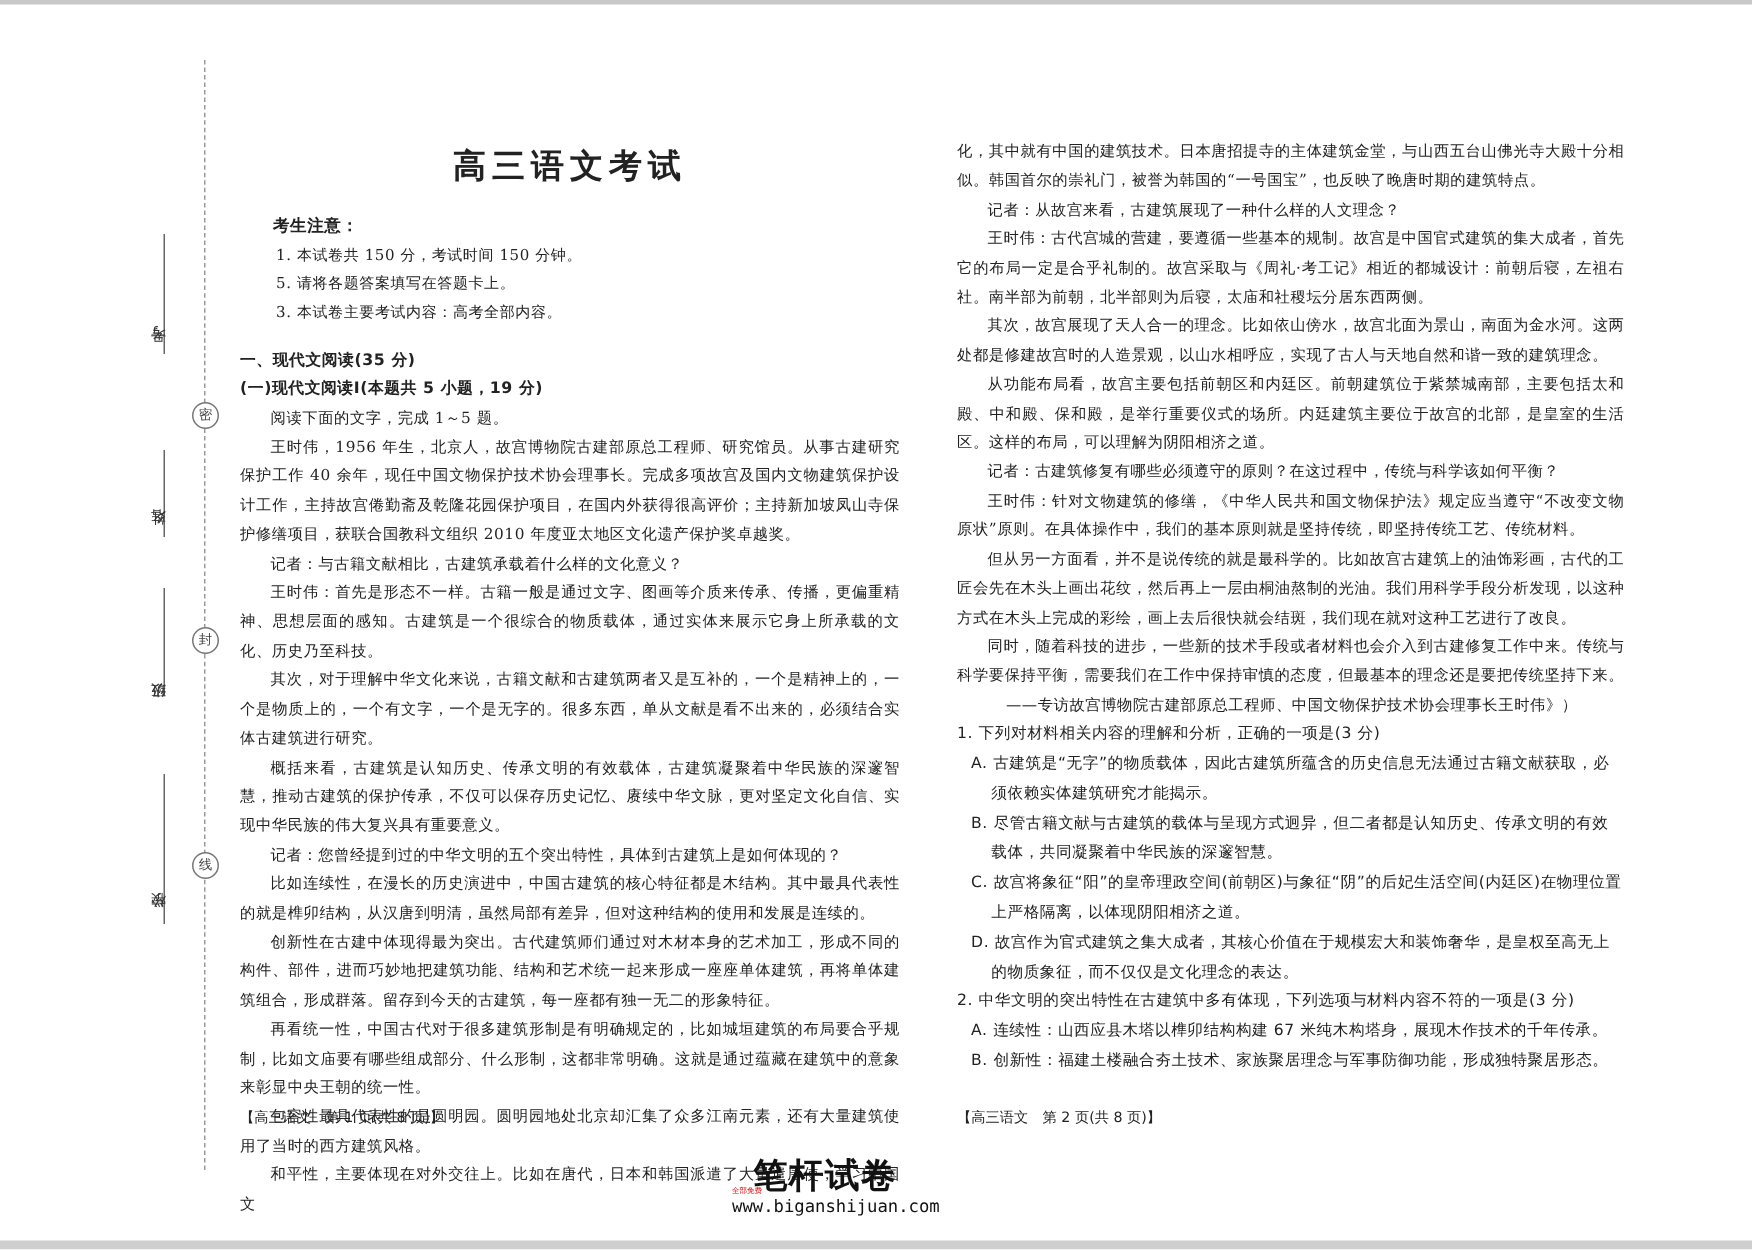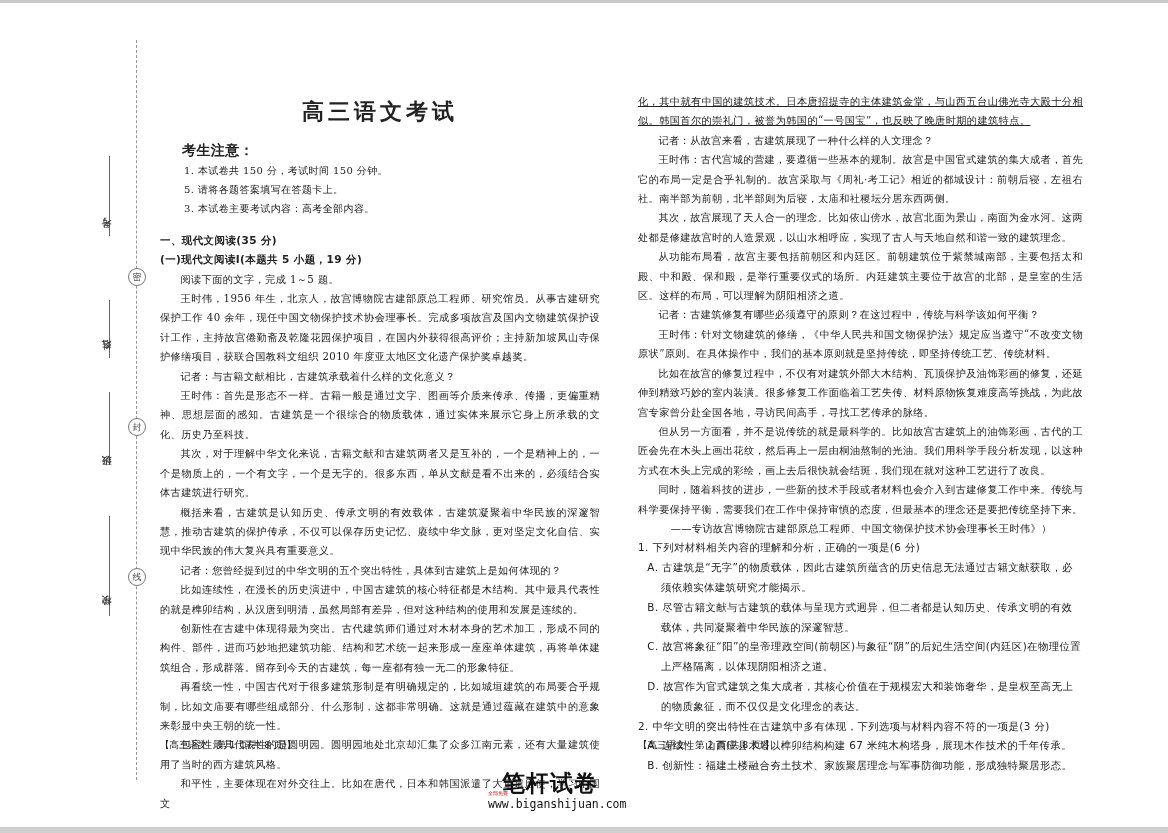--- a/index.html
+++ b/index.html
@@ -17,26 +17,26 @@
   .seal { position:absolute; left:68px; width:16px; height:16px; border:1px solid #777; border-radius:50%;
           font-size:9px; line-height:16px; text-align:center; background:#fff; color:#444; }
   .field { position:absolute; left:40px; width:20px; font-size:10px; color:#333; writing-mode:vertical-rl; transform:rotate(180deg); }
   .fieldline { position:absolute; left:49px; width:0; border-left:1px solid #666; }
 
   .page { position:absolute; top:88px; font-size:10.2px; line-height:19.4px; letter-spacing:0.4px; }
   .left-page { left:160px; width:440px; }
   .right-page { left:638px; width:445px; top:92px; }
   .title { text-align:center; font-family:"DejaVu Sans","Liberation Sans",sans-serif; font-weight:bold;
            font-size:22px; letter-spacing:4px; margin-top:14px; margin-bottom:20px; }
-  .notice-h { font-weight:bold; font-size:14px; margin-left:22px; margin-top:0; }
+  .notice-h { font-weight:bold; font-size:11px; margin-left:22px; margin-top:0; }
   .notice { margin-left:24px; font-size:10px; line-height:19px; }
   .sec { font-weight:bold; font-family:"DejaVu Sans","Liberation Sans",sans-serif; font-size:10.5px; }
   .gap { height:13px; }
   p { margin:0; text-indent:2em; text-align:justify; }
-  .q { text-indent:0;text-decoration:underline; }
+  .q { text-indent:0; }
   .opt { padding-left:2.2em; text-indent:-1.3em; font-family:"DejaVu Sans","Liberation Sans",sans-serif; font-size:10.4px; line-height:19.8px; }
   .source { text-indent:0; padding-left:1.3em; font-family:"DejaVu Sans","Liberation Sans",sans-serif; }
   .source2 { text-indent:0; padding-left:3.2em; font-family:"DejaVu Sans","Liberation Sans",sans-serif; }
   .qtext { text-indent:0; font-family:"DejaVu Sans","Liberation Sans",sans-serif; font-size:10.4px; line-height:19.8px; }
   .footer { position:absolute; top:739px; font-size:9.5px; font-family:"DejaVu Sans","Liberation Sans",sans-serif; }
   .watermark { position:absolute; left:488px; top:768px; }
   .wm-title { font-family:"DejaVu Sans","Liberation Sans",sans-serif; font-size:23px; font-weight:bold; color:#111; margin-left:14px; letter-spacing:1px; }
   .wm-tag { position:absolute; left:0; top:22px; font-size:5px; color:#d00; }
   .wm-url { font-family:"DejaVu Sans Mono","Liberation Mono",monospace; font-size:11.5px; color:#111; margin-top:-2px; }
 </style>
@@ -85,25 +85,24 @@
 <div class="footer" style="left:160px;width:440px;">【高三语文　第 1 页(共 8 页)】</div>
 
 <div class="page right-page">
   <p class="q">化，其中就有中国的建筑技术。日本唐招提寺的主体建筑金堂，与山西五台山佛光寺大殿十分相似。韩国首尔的崇礼门，被誉为韩国的“一号国宝”，也反映了晚唐时期的建筑特点。</p>
   <p>记者：从故宫来看，古建筑展现了一种什么样的人文理念？</p>
   <p>王时伟：古代宫城的营建，要遵循一些基本的规制。故宫是中国官式建筑的集大成者，首先它的布局一定是合乎礼制的。故宫采取与《周礼·考工记》相近的都城设计：前朝后寝，左祖右社。南半部为前朝，北半部则为后寝，太庙和社稷坛分居东西两侧。</p>
   <p>其次，故宫展现了天人合一的理念。比如依山傍水，故宫北面为景山，南面为金水河。这两处都是修建故宫时的人造景观，以山水相呼应，实现了古人与天地自然和谐一致的建筑理念。</p>
   <p>从功能布局看，故宫主要包括前朝区和内廷区。前朝建筑位于紫禁城南部，主要包括太和殿、中和殿、保和殿，是举行重要仪式的场所。内廷建筑主要位于故宫的北部，是皇室的生活区。这样的布局，可以理解为阴阳相济之道。</p>
   <p>记者：古建筑修复有哪些必须遵守的原则？在这过程中，传统与科学该如何平衡？</p>
   <p>王时伟：针对文物建筑的修缮，《中华人民共和国文物保护法》规定应当遵守“不改变文物原状”原则。在具体操作中，我们的基本原则就是坚持传统，即坚持传统工艺、传统材料。</p>
-  <p>比如在故宫的修复过程中，不仅有对建筑外部大木结构、瓦顶保护及油饰彩画的修复，还延伸到精致巧妙的室内装潢。很多修复工作面临着工艺失传、材料原物恢复难度高等挑战，为此故宫专家曾分赴全国各地，寻访民间高手，寻找工艺传承的脉络。</p>
   <p>但从另一方面看，并不是说传统的就是最科学的。比如故宫古建筑上的油饰彩画，古代的工匠会先在木头上画出花纹，然后再上一层由桐油熬制的光油。我们用科学手段分析发现，以这种方式在木头上完成的彩绘，画上去后很快就会结斑，我们现在就对这种工艺进行了改良。</p>
   <p>同时，随着科技的进步，一些新的技术手段或者材料也会介入到古建修复工作中来。传统与科学要保持平衡，需要我们在工作中保持审慎的态度，但最基本的理念还是要把传统坚持下来。</p>
   <p class="source2">——专访故宫博物院古建部原总工程师、中国文物保护技术协会理事长王时伟》）</p>
-  <div class="qtext">1. 下列对材料相关内容的理解和分析，正确的一项是(6 分)</div>
+  <div class="qtext">1. 下列对材料相关内容的理解和分析，正确的一项是(3 分)</div>
   <div class="opt">A. 古建筑是“无字”的物质载体，因此古建筑所蕴含的历史信息无法通过古籍文献获取，必须依赖实体建筑研究才能揭示。</div>
   <div class="opt">B. 尽管古籍文献与古建筑的载体与呈现方式迥异，但二者都是认知历史、传承文明的有效载体，共同凝聚着中华民族的深邃智慧。</div>
   <div class="opt">C. 故宫将象征“阳”的皇帝理政空间(前朝区)与象征“阴”的后妃生活空间(内廷区)在物理位置上严格隔离，以体现阴阳相济之道。</div>
   <div class="opt">D. 故宫作为官式建筑之集大成者，其核心价值在于规模宏大和装饰奢华，是皇权至高无上的物质象征，而不仅仅是文化理念的表达。</div>
   <div class="qtext">2. 中华文明的突出特性在古建筑中多有体现，下列选项与材料内容不符的一项是(3 分)</div>
   <div class="opt">A. 连续性：山西应县木塔以榫卯结构构建 67 米纯木构塔身，展现木作技术的千年传承。</div>
   <div class="opt">B. 创新性：福建土楼融合夯土技术、家族聚居理念与军事防御功能，形成独特聚居形态。</div>
 
 </div>
 <div class="footer" style="left:638px;width:445px;">【高三语文　第 2 页(共 8 页)】</div>

